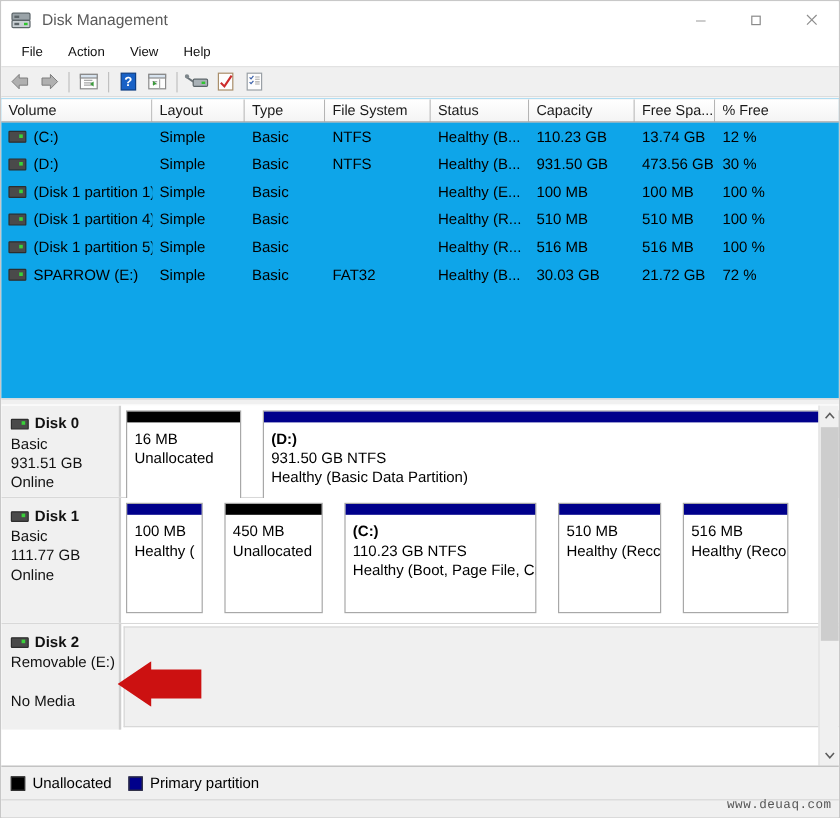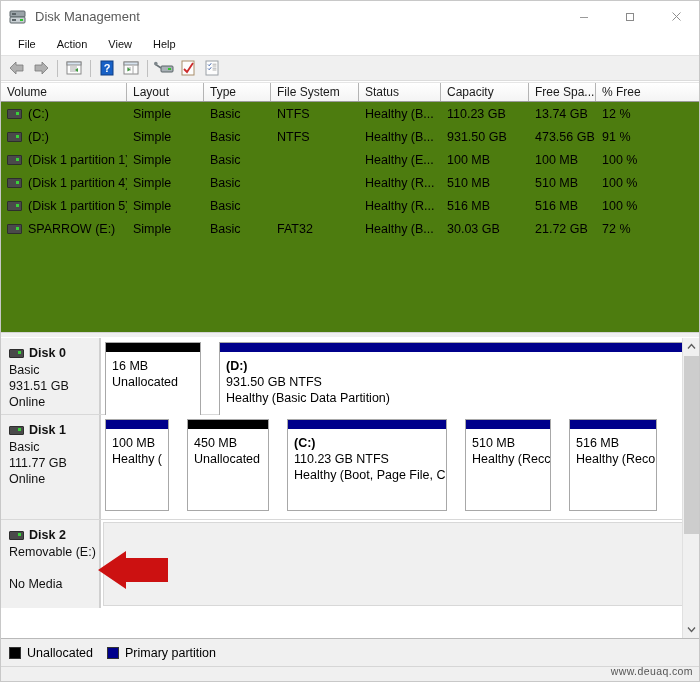--- a/index.html
+++ b/index.html
@@ -102,21 +102,21 @@
     background: #c0c0c0;
     margin: 0 4px;
   }
 
   
   .volumes {
     position: absolute;
     left: 0; top: 81px;
     width: 700px;
     height: 250px;
-    background: #4d7c0f;
+    background: #0ea5e9;
     overflow: hidden;
   }
   .vheader {
     display: flex;
     height: 20px;
     background: #ffffff;
     border-bottom: 1px solid #9a9a9a;
     border-top: 1px solid #e6e6e6;
     box-sizing: border-box;
   }
@@ -335,21 +335,21 @@
     left: 0; top: 665px;
     width: 700px;
     height: 17px;
     background: #f0f0f0;
     border-top: 1px solid #d6d6d6;
   }
   .watermark {
     position: absolute;
     right: 6px;
     top: 664px;
-    font-family: Liberation Sans, sans-serif;
+    font-family: Liberation Mono, monospace;
     font-size: 10.5px;
     color: #555555;
     letter-spacing: 0.4px;
   }
 
   
   .arrow-annotation {
     position: absolute;
     left: 97px;
     top: 550px;
@@ -490,21 +490,21 @@
       <div class="vr-cell c0 vol-name">
         <span class="vol-glyph"></span>
         <span>(D:)</span>
       </div>
       <div class="vr-cell c1">Simple</div>
       <div class="vr-cell c2">Basic</div>
       <div class="vr-cell c3">NTFS</div>
       <div class="vr-cell c4">Healthy (B...</div>
       <div class="vr-cell c5">931.50 GB</div>
       <div class="vr-cell c6">473.56 GB</div>
-      <div class="vr-cell c7">91 %</div>
+      <div class="vr-cell c7">30 %</div>
     </div>
 
     <div class="vrow">
       <div class="vr-cell c0 vol-name">
         <span class="vol-glyph"></span>
         <span>(Disk 1 partition 1)</span>
       </div>
       <div class="vr-cell c1">Simple</div>
       <div class="vr-cell c2">Basic</div>
       <div class="vr-cell c3"></div>

